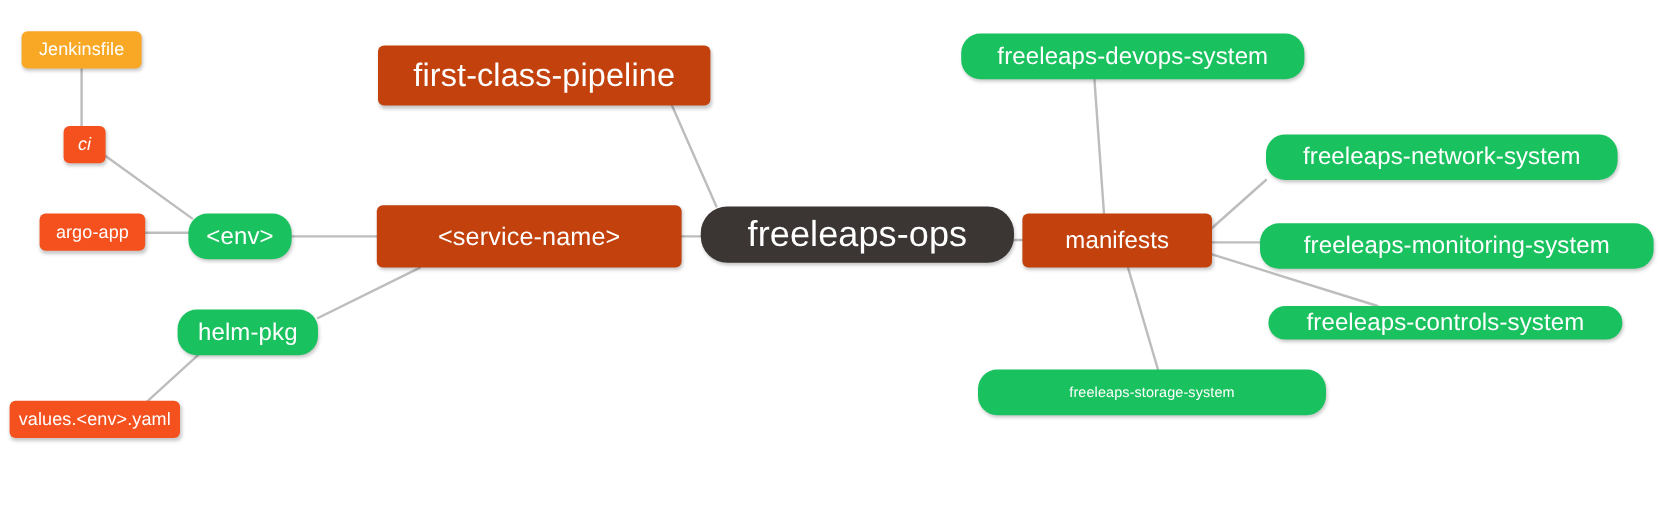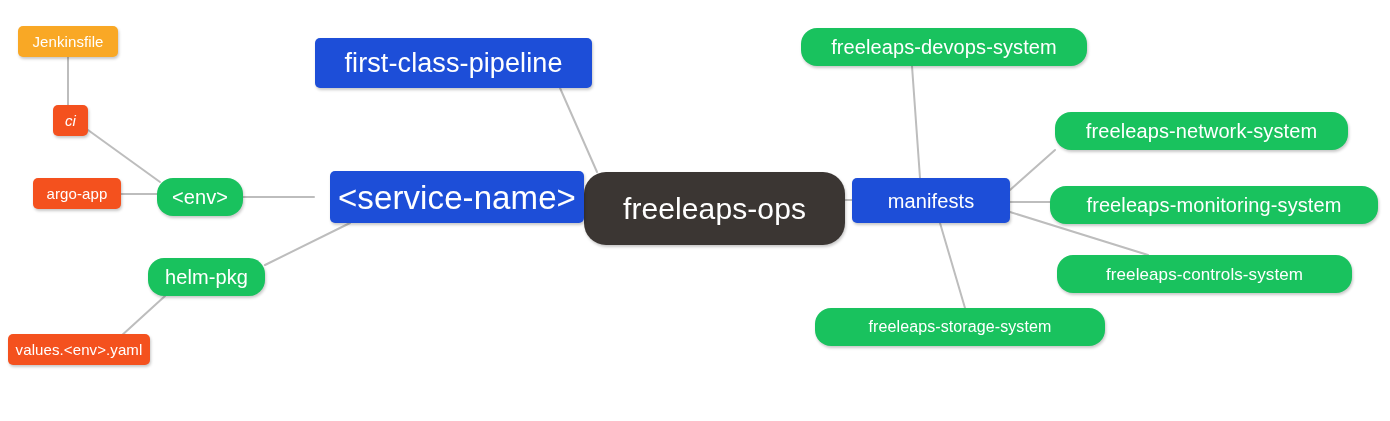--- a/index.html
+++ b/index.html
@@ -35,21 +35,21 @@
     justify-content: center;
     color: #ffffff;
     border-radius: 5px;
     white-space: nowrap;
     line-height: 1;
     letter-spacing: 0.1px;
     box-shadow: 1px 2px 3px rgba(0,0,0,0.22);
     user-select: none;
   }
   .node.root      { background: #3b3633; border-radius: 4px; }
-  .node.blue      { background: #1d4ed8; }
+  .node.blue      { background: #c2410c; }
   .node.green     { background: #19c25e; border-radius: 16px; }
   .node.orange    { background: #f9a825; }
   .node.red       { background: #f4511e; }
 </style>
 </head>
 <body>
 
 <div id="canvas">
   <svg id="edges" viewBox="0 0 1390 421" xmlns="http://www.w3.org/2000/svg">
       <polyline points="560,88 597,172" fill="none" stroke="#bdbdbd" stroke-width="2" stroke-linecap="round"></polyline>
@@ -61,51 +61,51 @@
       <polyline points="121,194 157,194" fill="none" stroke="#bdbdbd" stroke-width="2" stroke-linecap="round"></polyline>
       <polyline points="350,223 265,265" fill="none" stroke="#bdbdbd" stroke-width="2" stroke-linecap="round"></polyline>
       <polyline points="165,296 120,337" fill="none" stroke="#bdbdbd" stroke-width="2" stroke-linecap="round"></polyline>
       <polyline points="920,178 912,66" fill="none" stroke="#bdbdbd" stroke-width="2" stroke-linecap="round"></polyline>
       <polyline points="1010,190 1055,150" fill="none" stroke="#bdbdbd" stroke-width="2" stroke-linecap="round"></polyline>
       <polyline points="1010,202 1050,202" fill="none" stroke="#bdbdbd" stroke-width="2" stroke-linecap="round"></polyline>
       <polyline points="1010,212 1148,255" fill="none" stroke="#bdbdbd" stroke-width="2" stroke-linecap="round"></polyline>
       <polyline points="940,223 965,308" fill="none" stroke="#bdbdbd" stroke-width="2" stroke-linecap="round"></polyline>
     </svg>
   <div id="nodes">
-      <div class="node root" style="left: 584px; top: 172px; width: 261px; height: 73px; font-size: 30px; border-radius: 22px;">
+      <div class="node root" style="left: 584px; top: 172px; width: 261px; height: 47px; font-size: 30px; border-radius: 22px;">
         <span>freeleaps-ops</span>
       </div>
       <div class="node blue" style="left: 315px; top: 38px; width: 277px; height: 50px; font-size: 27px;">
         <span>first-class-pipeline</span>
       </div>
-      <div class="node blue" style="left: 314px; top: 171px; width: 254px; height: 52px; font-size: 33px; margin-left: 16px;">
+      <div class="node blue" style="left: 314px; top: 171px; width: 254px; height: 52px; font-size: 21px;">
         <span>&lt;service-name&gt;</span>
       </div>
       <div class="node blue" style="left: 852px; top: 178px; width: 158px; height: 45px; font-size: 20px;">
         <span>manifests</span>
       </div>
       <div class="node green" style="left: 157px; top: 178px; width: 86px; height: 38px; font-size: 20px; text-align: center;">
         <span>&lt;env&gt;</span>
       </div>
       <div class="node green" style="left: 148px; top: 258px; width: 117px; height: 38px; font-size: 20px;">
         <span>helm-pkg</span>
       </div>
       <div class="node green" style="left: 801px; top: 28px; width: 286px; height: 38px; font-size: 20px;">
         <span>freeleaps-devops-system</span>
       </div>
       <div class="node green" style="left: 1055px; top: 112px; width: 293px; height: 38px; font-size: 20px;">
         <span>freeleaps-network-system</span>
       </div>
       <div class="node green" style="left: 1050px; top: 186px; width: 328px; height: 38px; font-size: 20px; align-items: center;">
         <span>freeleaps-monitoring-system</span>
       </div>
-      <div class="node green" style="left: 1057px; top: 255px; width: 295px; height: 38px; font-size: 17px;">
+      <div class="node green" style="left: 1057px; top: 255px; width: 295px; height: 28px; font-size: 20px;">
         <span>freeleaps-controls-system</span>
       </div>
-      <div class="node green" style="left: 815px; top: 308px; width: 290px; height: 38px; font-size: 16px;">
+      <div class="node green" style="left: 815px; top: 308px; width: 290px; height: 38px; font-size: 12px;">
         <span>freeleaps-storage-system</span>
       </div>
       <div class="node orange" style="left: 18px; top: 26px; width: 100px; height: 31px; font-size: 15px;">
         <span>Jenkinsfile</span>
       </div>
       <div class="node red" style="left: 53px; top: 105px; width: 35px; height: 31px; font-size: 15px; font-style: italic;">
         <span>ci</span>
       </div>
       <div class="node red" style="left: 33px; top: 178px; width: 88px; height: 31px; font-size: 15px;">
         <span>argo-app</span>

